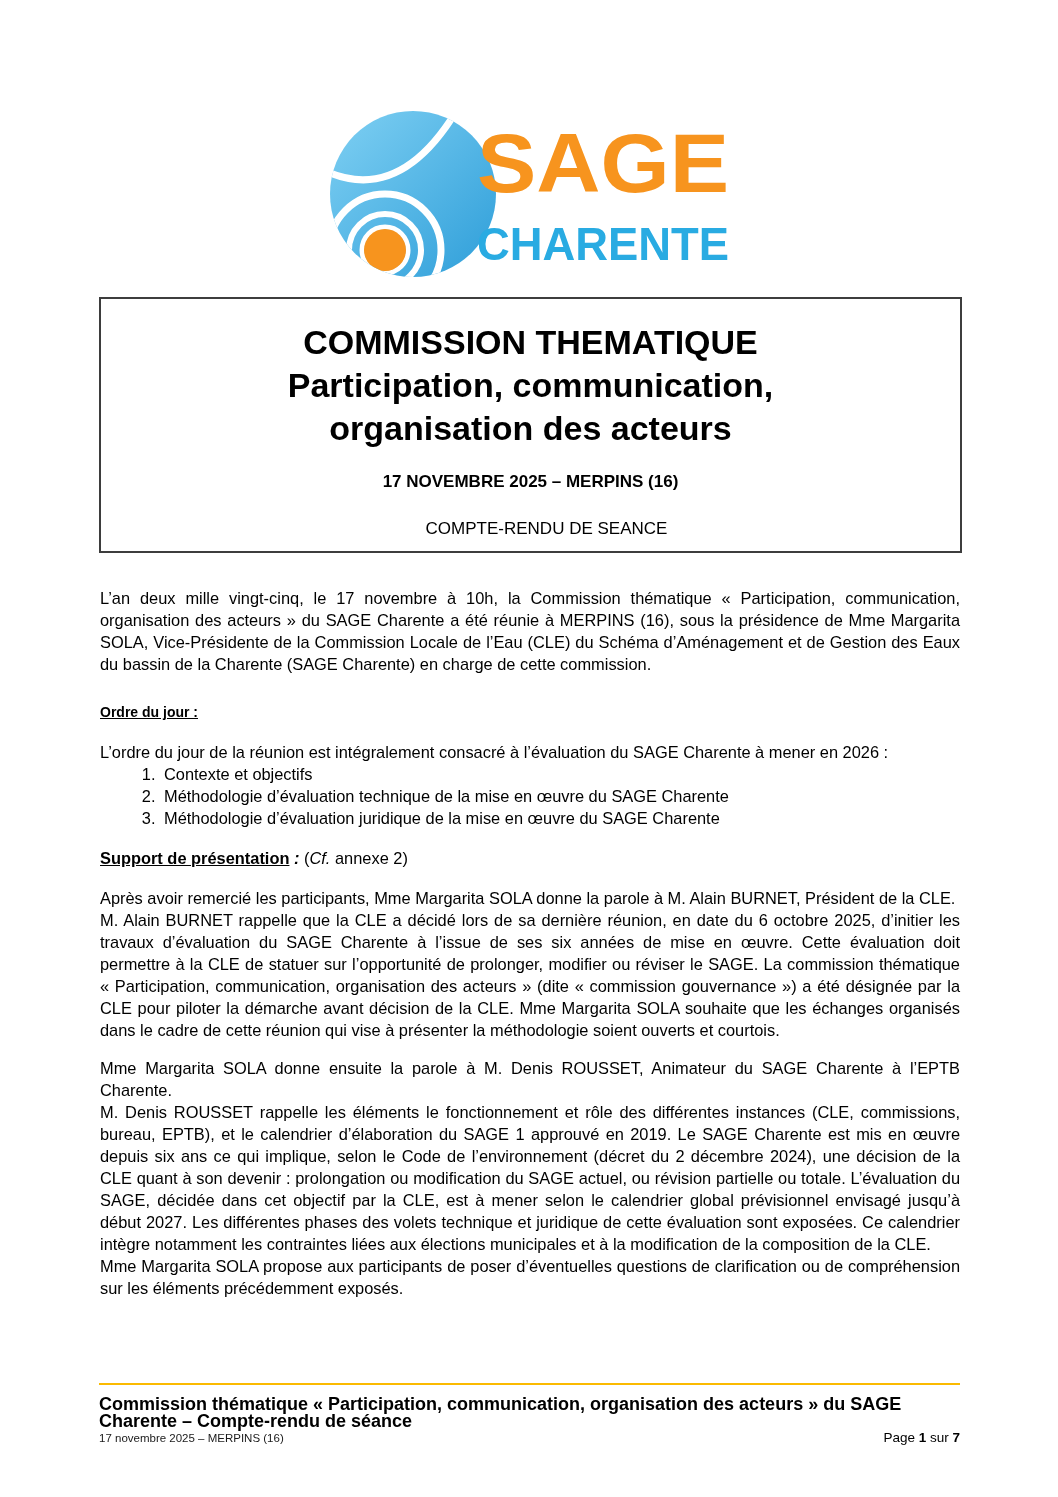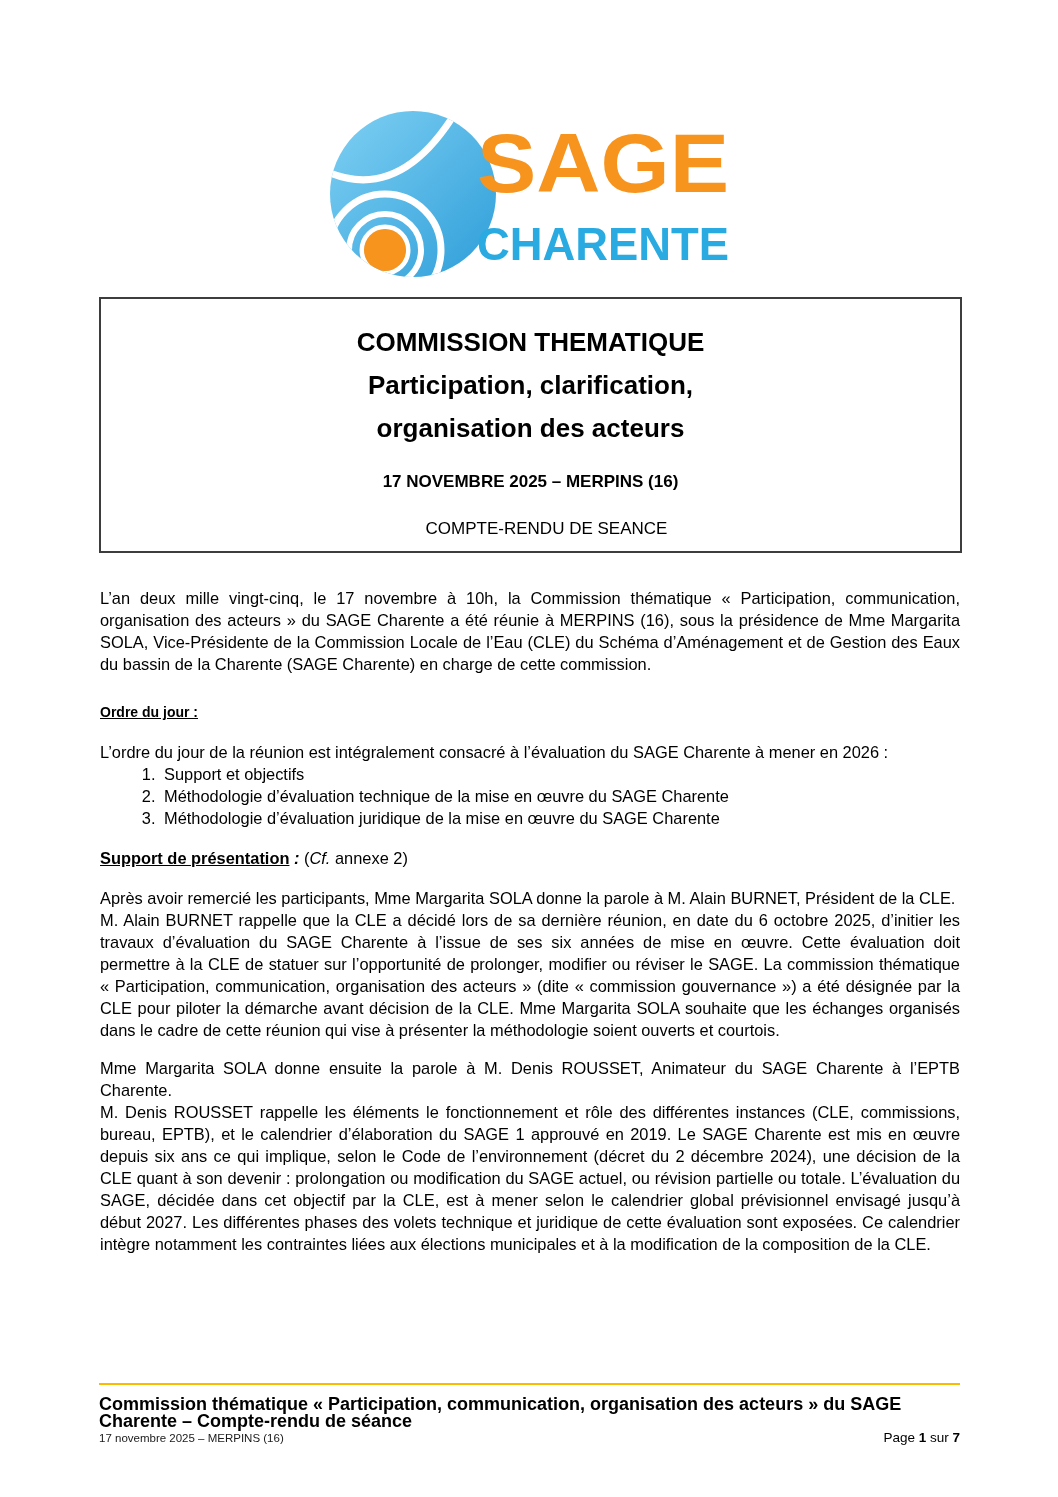--- a/index.html
+++ b/index.html
@@ -13,21 +13,21 @@
     overflow:hidden;
   }
   
   .logo{position:absolute;top:110px;left:50%;transform:translateX(-50%);}
   
   .title-box{
     position:absolute;top:297px;left:99px;width:863px;height:256px;
     border:2px solid #3d3d3d;box-sizing:border-box;text-align:center;
     background:#fff;
   }
-  .tb-title{font-size:26px;font-weight:bold;line-height:43px;}
+  .tb-title{font-size:34px;font-weight:bold;line-height:43px;}
   .tb-title.first{margin-top:22px;}
   .tb-date{font-size:17px;font-weight:bold;margin-top:22px;}
   .tb-sub{font-size:17px;margin-top:27px;padding-left:32px;}
   
   .content{
     position:absolute;top:568px;left:100px;width:860px;
     font-size:16.4px;line-height:22px;margin-top:19px;
   }
   .content p{margin:0;text-align:justify;}
   .sec-heading{
@@ -79,47 +79,48 @@
           <circle cx="56" cy="140" r="21" fill="#F7941E"></circle>
         </g>
       </g>
       <text x="148" y="82" font-family="Liberation Sans, sans-serif" font-weight="bold" font-size="84" textLength="252" lengthAdjust="spacingAndGlyphs" fill="#F7941E">SAGE</text>
       <text x="148" y="150" font-family="Liberation Sans, sans-serif" font-weight="bold" font-size="46" textLength="252" lengthAdjust="spacingAndGlyphs" fill="#29ABE2">CHARENTE</text>
     </svg>
   </div>
 
   <div class="title-box">
     <div class="tb-title first">COMMISSION THEMATIQUE</div>
-    <div class="tb-title">Participation, clarification,</div>
+    <div class="tb-title">Participation, communication,</div>
     <div class="tb-title">organisation des acteurs</div>
     <div class="tb-date">17 NOVEMBRE 2025 – MERPINS (16)</div>
     <div class="tb-sub">COMPTE-RENDU DE SEANCE</div>
   </div>
 
   <div class="content">
 
     <p>L’an deux mille vingt-cinq, le 17 novembre à 10h, la Commission thématique « Participation, communication, organisation des acteurs » du SAGE Charente a été réunie à MERPINS (16), sous la présidence de Mme Margarita SOLA, Vice-Présidente de la Commission Locale de l’Eau (CLE) du Schéma d’Aménagement et de Gestion des Eaux du bassin de la Charente (SAGE Charente) en charge de cette commission.</p>
 
     <div class="sec-heading">Ordre du jour :</div>
 
     <p class="agenda-intro">L’ordre du jour de la réunion est intégralement consacré à l’évaluation du SAGE Charente à mener en 2026 :</p>
     <ol class="agenda">
-      <li>Support et objectifs</li>
+      <li>Contexte et objectifs</li>
       <li>Méthodologie d’évaluation technique de la mise en œuvre du SAGE Charente</li>
       <li>Méthodologie d’évaluation juridique de la mise en œuvre du SAGE Charente</li>
     </ol>
 
 
     <div class="label-line mt"><span class="lbl">Support de présentation</span><span class="colon"> : </span><span>(</span><span class="cf">Cf.</span><span> annexe 2)</span></div>
 
     <p class="mt">Après avoir remercié les participants, Mme Margarita SOLA donne la parole à M. Alain BURNET, Président de la CLE.</p>
     <p>M. Alain BURNET rappelle que la CLE a décidé lors de sa dernière réunion, en date du 6 octobre 2025, d’initier les travaux d’évaluation du SAGE Charente à l’issue de ses six années de mise en œuvre. Cette évaluation doit permettre à la CLE de statuer sur l’opportunité de prolonger, modifier ou réviser le SAGE. La commission thématique « Participation, communication, organisation des acteurs » (dite « commission gouvernance ») a été désignée par la CLE pour piloter la démarche avant décision de la CLE. Mme Margarita SOLA souhaite que les échanges organisés dans le cadre de cette réunion qui vise à présenter la méthodologie soient ouverts et courtois.</p>
 
     <p class="mt2">Mme Margarita SOLA donne ensuite la parole à M. Denis ROUSSET, Animateur du SAGE Charente à l’EPTB Charente.</p>
     <p>M. Denis ROUSSET rappelle les éléments le fonctionnement et rôle des différentes instances (CLE, commissions, bureau, EPTB), et le calendrier d’élaboration du SAGE 1 approuvé en 2019. Le SAGE Charente est mis en œuvre depuis six ans ce qui implique, selon le Code de l’environnement (décret du 2 décembre 2024), une décision de la CLE quant à son devenir : prolongation ou modification du SAGE actuel, ou révision partielle ou totale. L’évaluation du SAGE, décidée dans cet objectif par la CLE, est à mener selon le calendrier global prévisionnel envisagé jusqu’à début 2027. Les différentes phases des volets technique et juridique de cette évaluation sont exposées. Ce calendrier intègre notamment les contraintes liées aux élections municipales et à la modification de la composition de la CLE.</p>
+    <p>Mme Margarita SOLA propose aux participants de poser d’éventuelles questions de clarification ou de compréhension sur les éléments précédemment exposés.</p>
 
   </div>
 
   <div class="footer">
     <div class="f-rule"></div>
     <div class="f-line1">Commission thématique « Participation, communication, organisation des acteurs » du SAGE Charente – Compte-rendu de séance</div>
     <div class="f-row">
       <div class="f-line2">17 novembre 2025 – MERPINS (16)</div>
       <div class="f-page"><span>Page </span><span class="b">1</span><span> sur </span><span class="b">7</span></div>
     </div>

